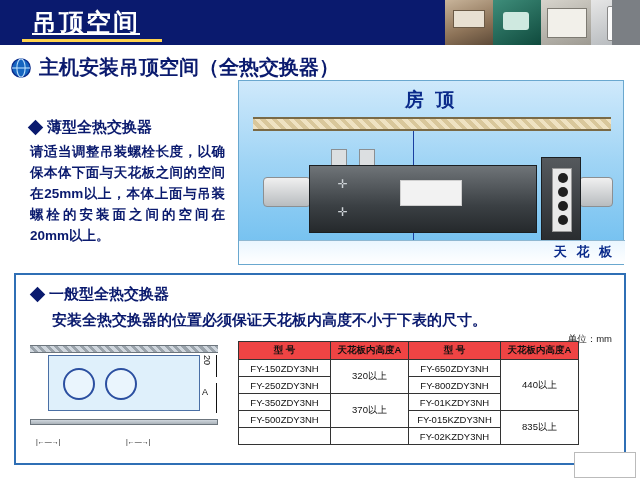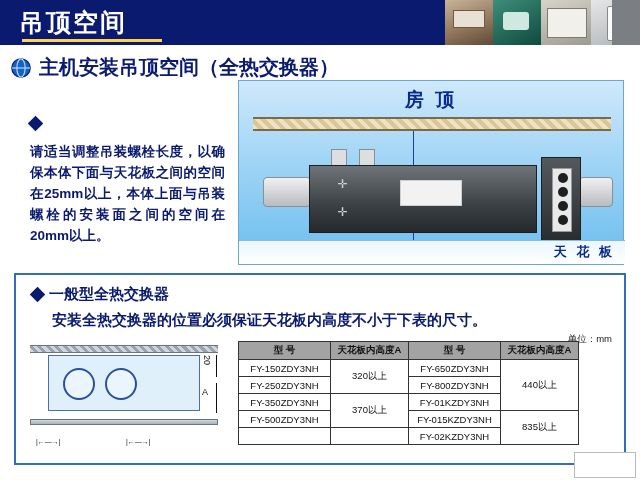--- a/index.html
+++ b/index.html
@@ -11,23 +11,24 @@
     overflow:hidden;
     position:relative;
   }
 
   
   .header {
     position:absolute; left:0; top:0; width:640px; height:45px;
     background:#0a1a6e;
   }
   .header-title {
-    position:absolute; left:19px; top:6px;
+    position:absolute; left:32px; top:6px;
     font-size:25px; font-weight:bold; color:#ffffff;
     letter-spacing:2px;
+    text-decoration:underline;
   }
   .header-underline {
     position:absolute; left:22px; top:39px; width:140px; height:3px;
     background:#ffd34d;
   }
   .header-photos {
     position:absolute; left:445px; top:0px; width:195px; height:45px;
     display:flex;
   }
   .ph { height:45px; position:relative; overflow:hidden; }
@@ -199,21 +200,21 @@
   .small-dim { position:absolute; bottom:2px; font-size:7px; color:#111; }
 
   
   table.spec {
     position:absolute; left:222px; top:66px;
     border-collapse:collapse; font-size:9.5px; color:#111;
   }
   table.spec th, table.spec td {
     border:1px solid #333; padding:2px 4px; text-align:center; height:17px;
   }
-  table.spec th { background:#a3a3a3; font-weight:bold; }
+  table.spec th { background:#ef4444; font-weight:bold; }
   table.spec td.model { width:92px; text-align:center; }
   table.spec td.h { width:78px; }
 
   
   .corner-box {
     position:absolute; left:574px; top:452px; width:62px; height:26px;
     border:1px solid #bbb; background:#ffffff;
   }
   
   .right-strip {
@@ -240,20 +241,21 @@
   <svg class="globe-icon" viewBox="0 0 24 24">
     <circle cx="12" cy="12" r="10" fill="#1565c0" stroke="#0a2a8a" stroke-width="1.5"></circle>
     <ellipse cx="12" cy="12" rx="4.5" ry="10" fill="none" stroke="#bbdefb" stroke-width="1.2"></ellipse>
     <line x1="2" y1="12" x2="22" y2="12" stroke="#bbdefb" stroke-width="1.2"></line>
   </svg>
   <div class="sec-title">主机安装吊顶空间（全热交换器）</div>
 </div>
 
 <div class="left-head">
   <span class="dia"></span>
+  <span>薄型全热交换器</span>
 </div>
 <div class="left-body">请适当调整吊装螺栓长度，以确保本体下面与天花板之间的空间在25mm以上，本体上面与吊装螺栓的安装面之间的空间在20mm以上。</div>
 
 <div class="illus">
   <div class="illus-title">房 顶</div>
   <div class="slab"></div>
   <div class="vline v1"></div>
   <div class="pipe-stub ps1"></div>
   <div class="pipe-stub ps2"></div>
   <div class="duct duct-l"></div>

